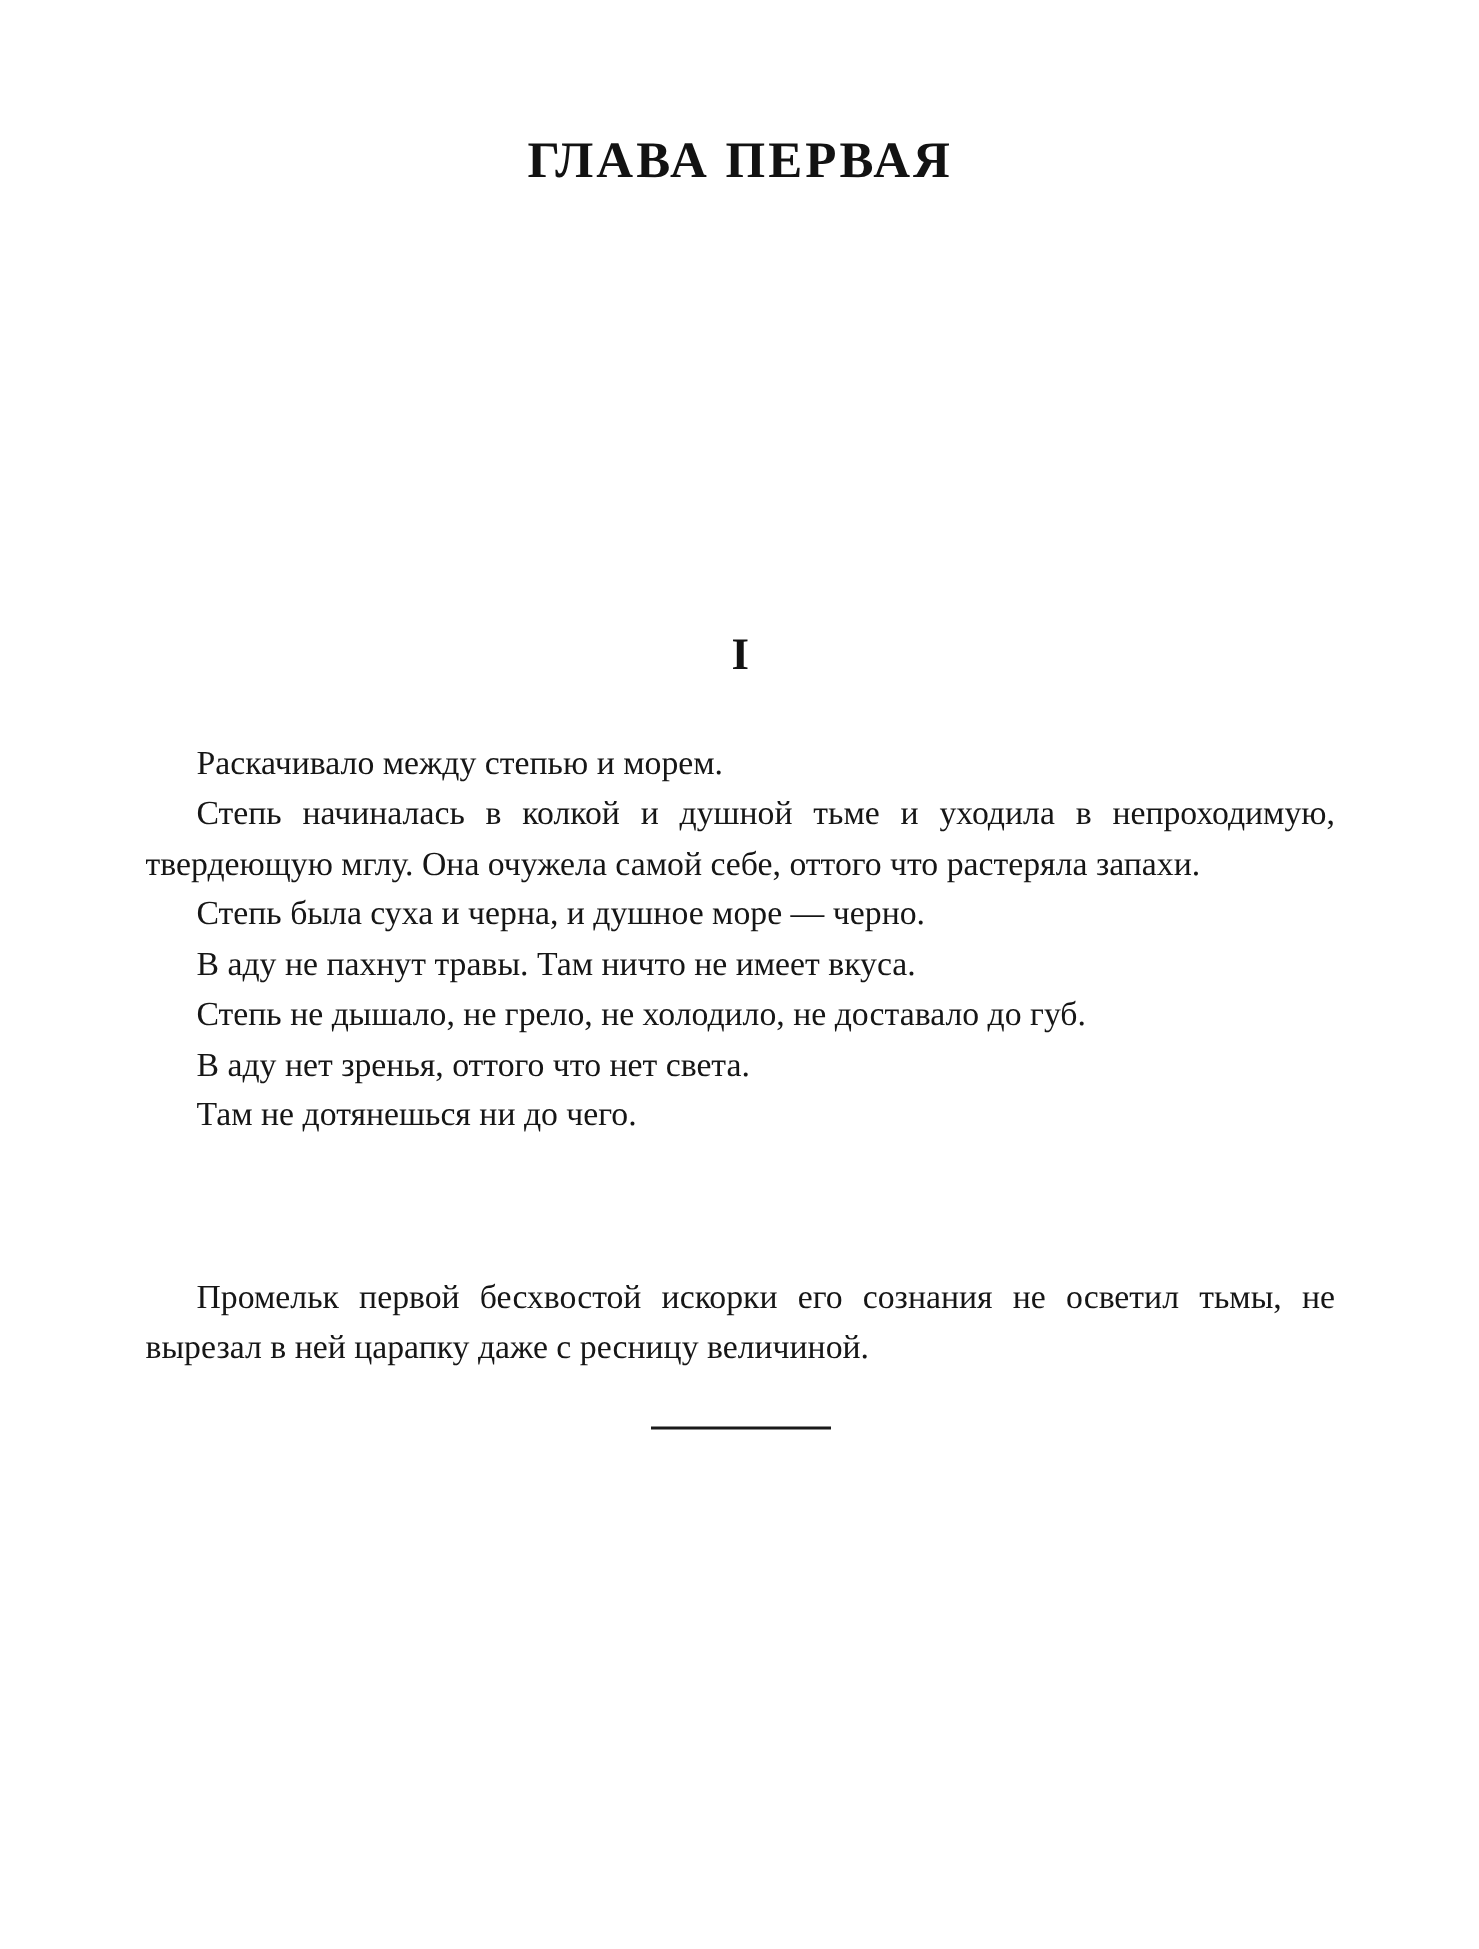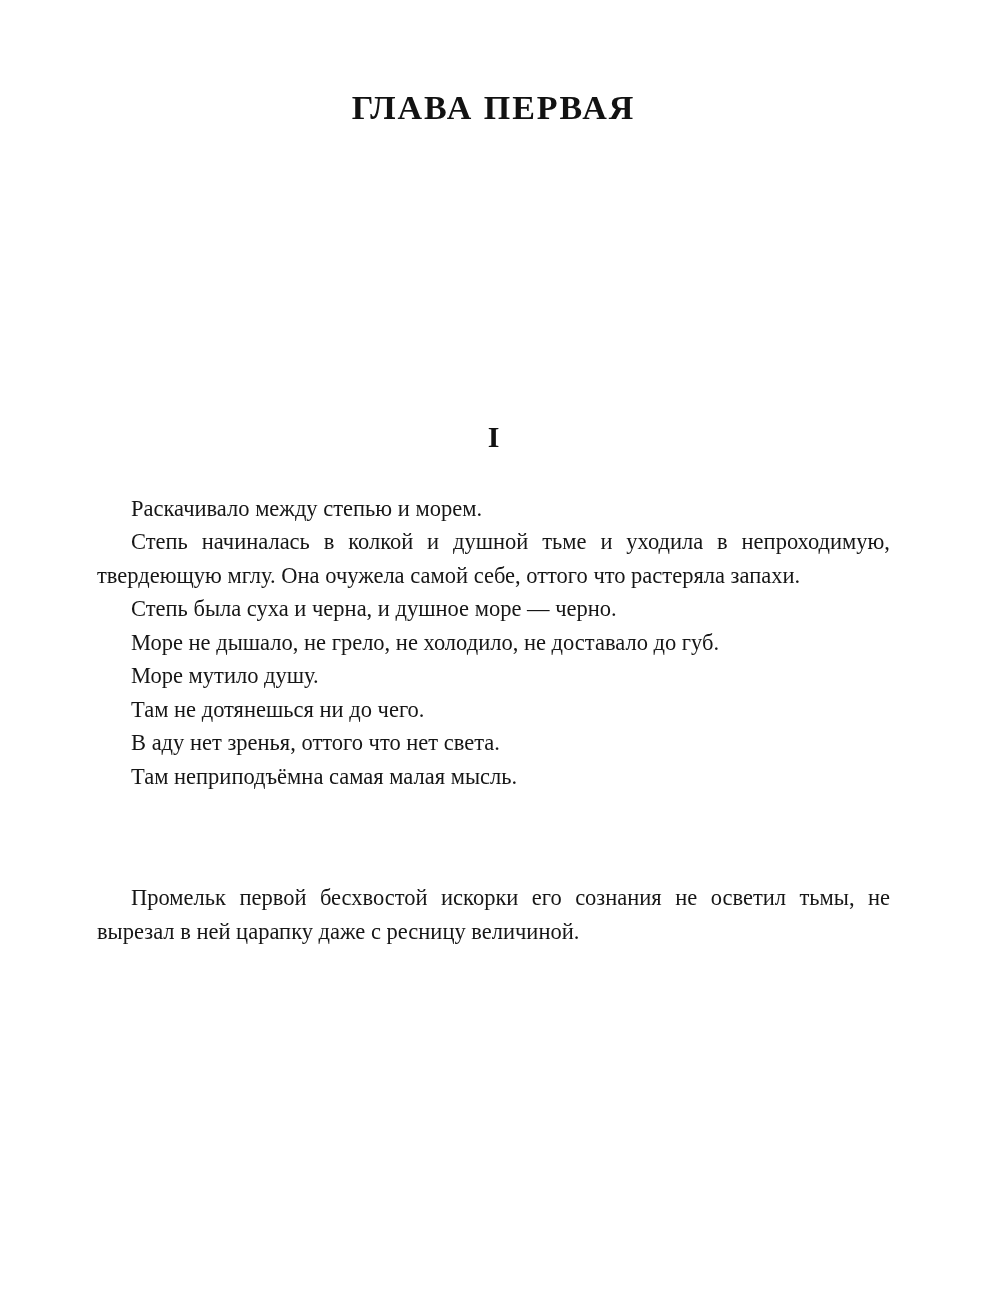--- a/index.html
+++ b/index.html
@@ -73,25 +73,24 @@
 <div class="page">
 
   <h1 class="chapter-title">ГЛАВА ПЕРВАЯ</h1>
 
   <div class="section-number">I</div>
 
   <div class="body-text">
     <p>Раскачивало между степью и морем.</p>
     <p>Степь начиналась в колкой и душной тьме и уходила в непроходимую, твердеющую мглу. Она очужела самой себе, оттого что растеряла запахи.</p>
     <p>Степь была суха и черна, и душное море — черно.</p>
-    <p>Море не дышало, не грело, не холодило, не доставало до губ.</p>
-    <p>Море мутило душу.</p>
+    <p>В аду не пахнут травы. Там ничто не имеет вкуса.</p>
+    <p>Степь не дышало, не грело, не холодило, не доставало до губ.</p>
+    <p>В аду нет зренья, оттого что нет света.</p>
     <p>Там не дотянешься ни до чего.</p>
-    <p>В аду нет зренья, оттого что нет света.</p>
-    <p>Там неприподъёмна самая малая мысль.</p>
     <p class="after-break">Промельк первой бесхвостой искорки его сознания не осветил тьмы, не вырезал в ней царапку даже с ресницу величиной.</p>
   </div>
 
   <div class="section-divider"></div>
 
   <div class="page-number">5</div>
 
 </div>
 
 </body></html>

